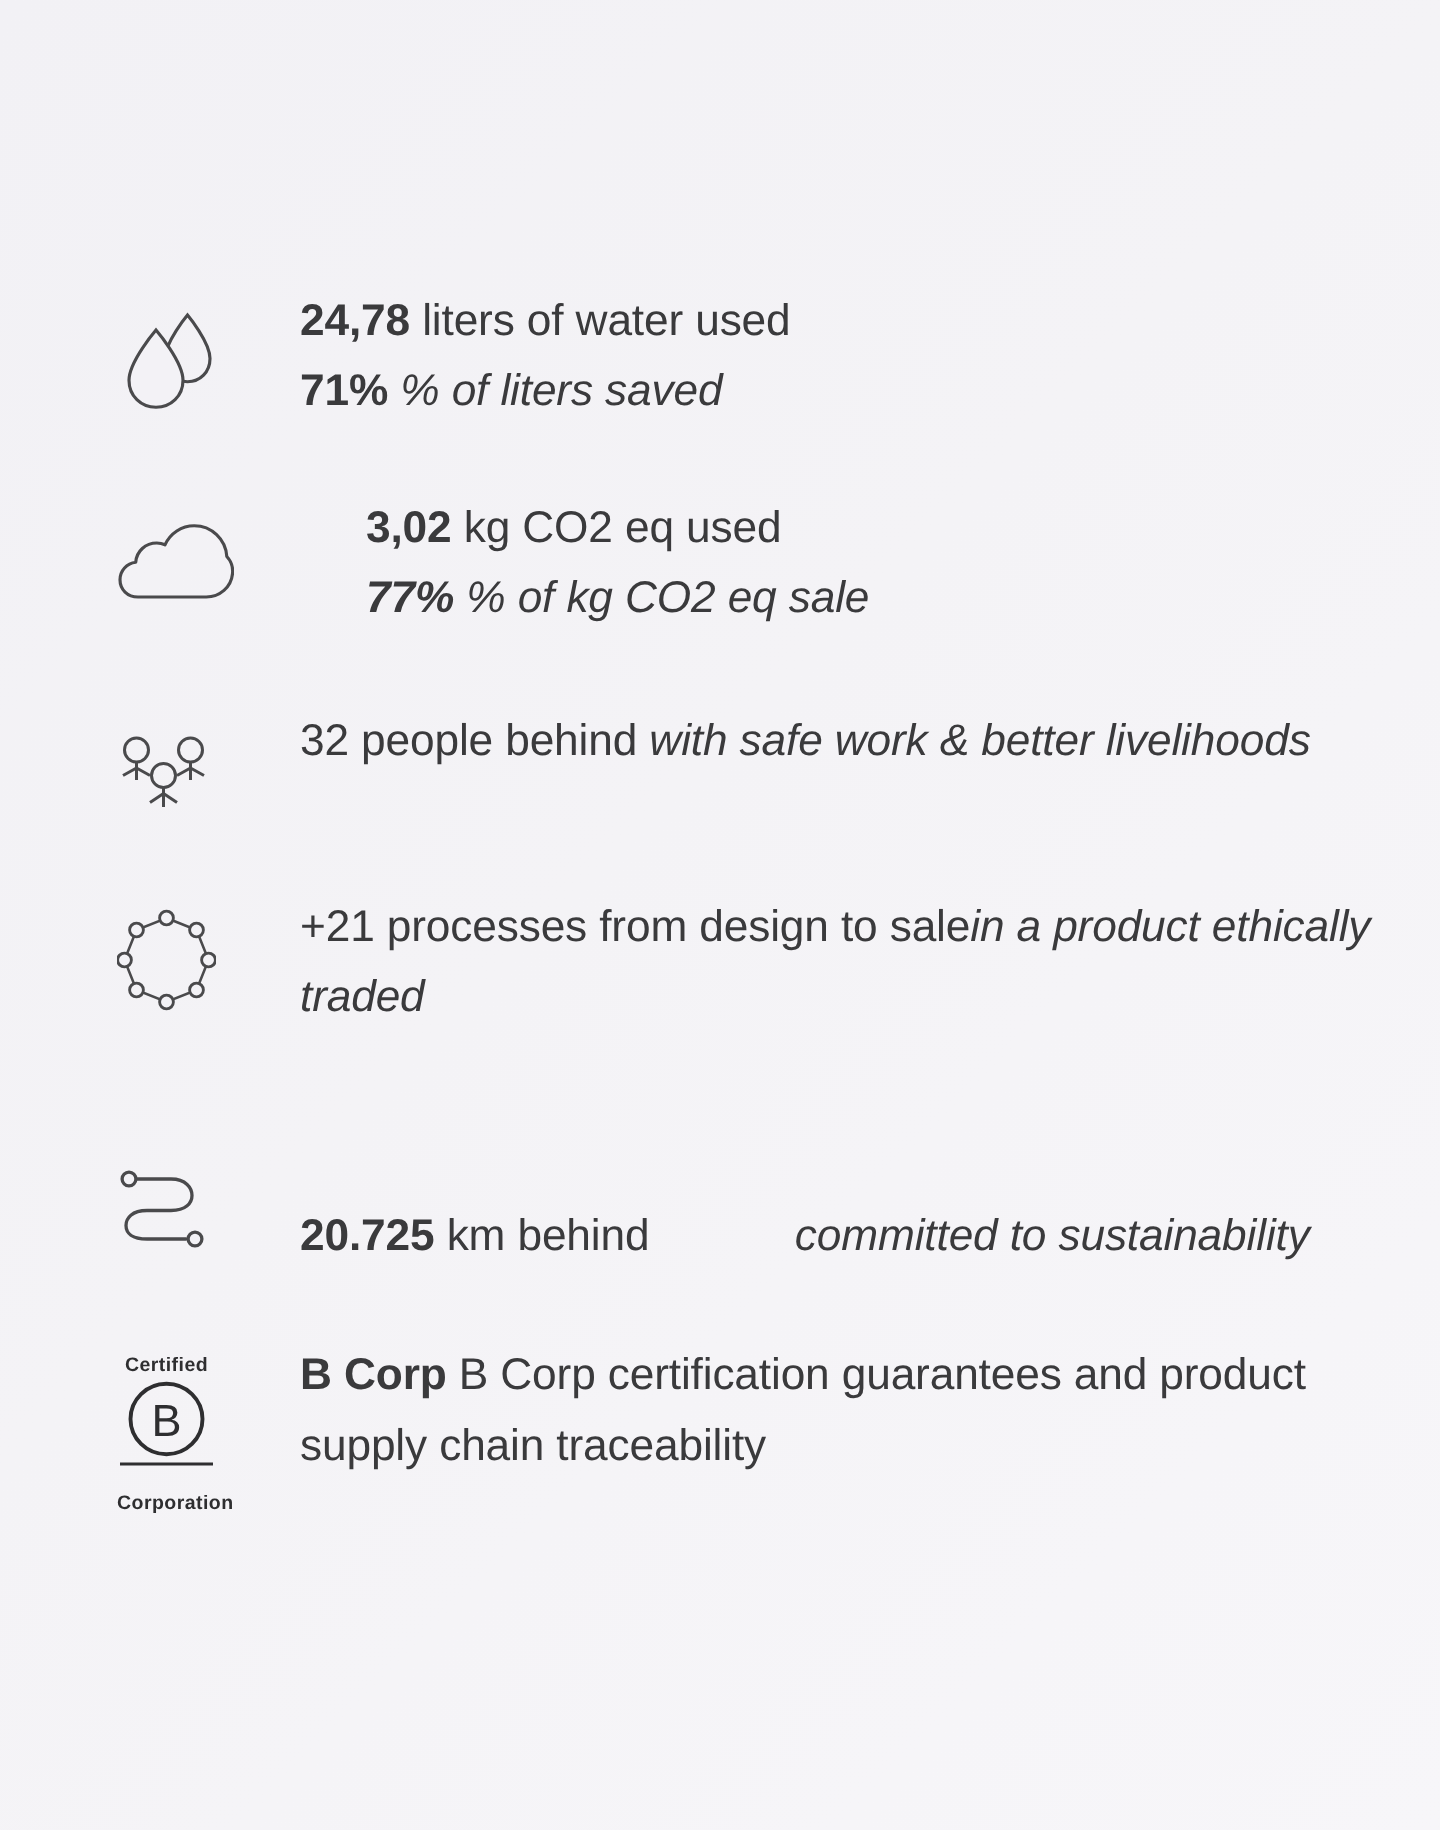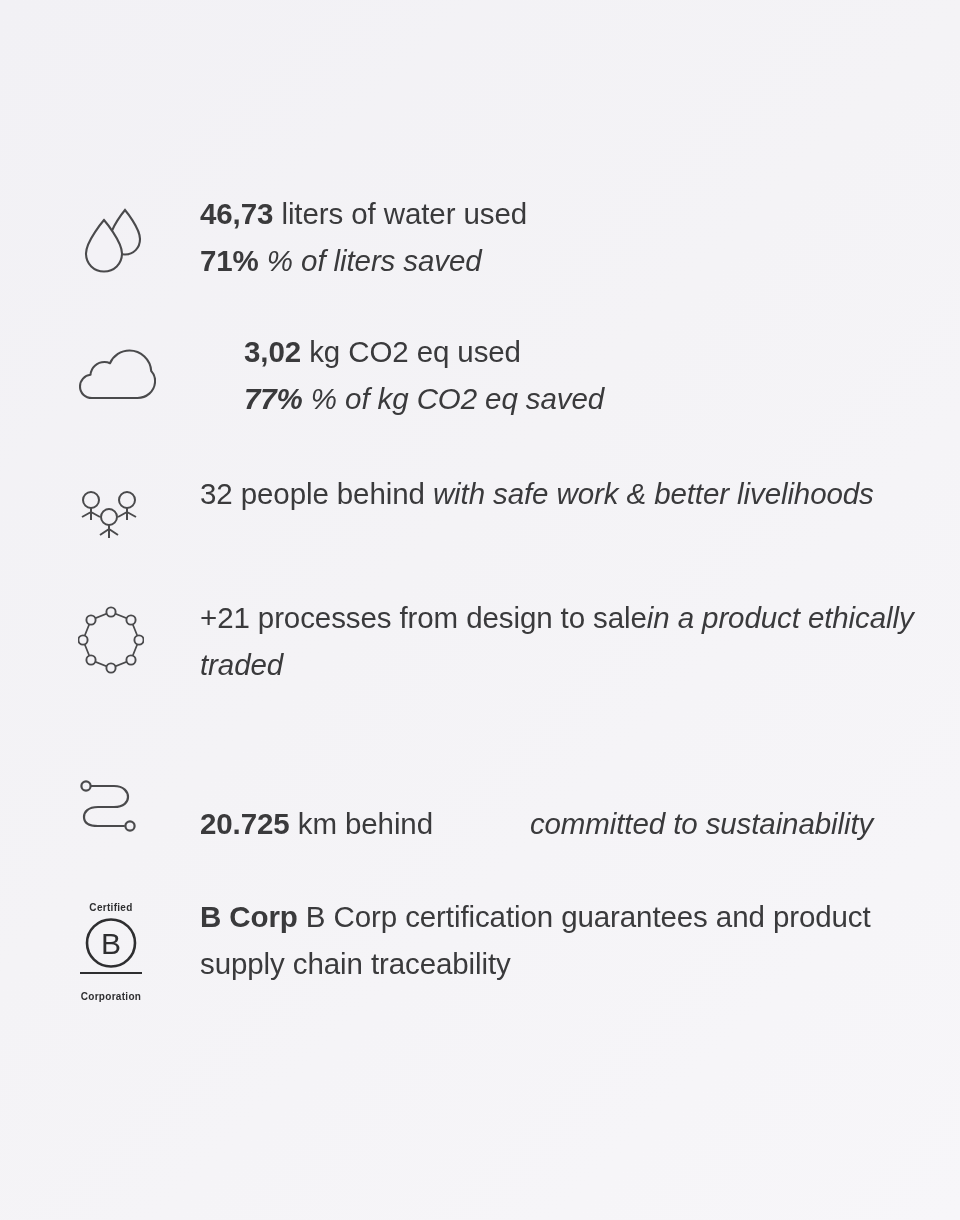--- a/index.html
+++ b/index.html
@@ -75,21 +75,21 @@
   .col-b { flex: 1; }
 
   .bcorp-logo {
     width: 66px;
     font-family: "Liberation Sans", sans-serif;
     color: #2e2e30;
     text-align: center;
     line-height: 1;
   }
   .bcorp-top, .bcorp-bottom {
-    font-size: 10px;
+    font-size: 13px;
     letter-spacing: 0.3px;
     font-weight: 600;
   }
   .bcorp-top { margin-bottom: 3px; }
   .bcorp-bottom { margin-top: 18px; }
   .bcorp-mark {
     width: 66px;
     height: 54px;
     display: flex;
     align-items: center;
@@ -109,21 +109,21 @@
 
   <div class="impact-row row-water">
     <div class="icon-cell">
       <svg width="74" height="72" viewBox="0 0 74 72" fill="none" stroke="#4a4a4c" stroke-width="2.1">
         <path d="M47 6 C47 6 62 24 62 35 C62 44 55.5 50.5 47 50.5 C38.5 50.5 32 44 32 35 C32 24 47 6 47 6 Z"></path>
         <path d="M26 16 C26 16 44 37 44 49.5 C44 60 36 67.5 26 67.5 C16 67.5 8 60 8 49.5 C8 37 26 16 26 16 Z" fill="#f3f2f6"></path>
       </svg>
     </div>
     <div class="text-cell">
       <div>
-        <span class="bold">46,73</span>
+        <span class="bold">24,78</span>
         <span>liters of water used</span>
       </div>
       <div>
         <span class="bold">71%</span>
         <span class="ital">% of liters saved</span>
       </div>
     </div>
   </div>
 
   <div class="impact-row row-co2">
@@ -132,21 +132,21 @@
         <path d="M14 52 C7 52 2 47 2 40.5 C2 34.5 6.5 29.5 12.5 28.8 C13 21.5 19 16 26.5 16 C28.5 16 30.5 16.5 32 17.2 C35.5 9.5 43 4.5 51.5 4.5 C63 4.5 72.5 13.5 73.2 25 C76 28 77.5 32 77 36.5 C76.2 45.5 68.5 52 59.5 52 Z"></path>
       </svg>
     </div>
     <div class="text-cell">
       <div>
         <span class="bold">3,02</span>
         <span>kg CO2 eq used</span>
       </div>
       <div>
         <span class="bold ital">77%</span>
-        <span class="ital">% of kg CO2 eq saved</span>
+        <span class="ital">% of kg CO2 eq sale</span>
       </div>
     </div>
   </div>
 
   <div class="impact-row row-people">
     <div class="icon-cell">
       <svg width="62" height="52" viewBox="0 0 62 52" fill="none" stroke="#4a4a4c" stroke-width="2">
         <circle cx="13" cy="10" r="8"></circle>
         <path d="M13 18 L13 30 M13 22 L4 27 M13 22 L22 27"></path>
         <circle cx="49" cy="10" r="8"></circle>

